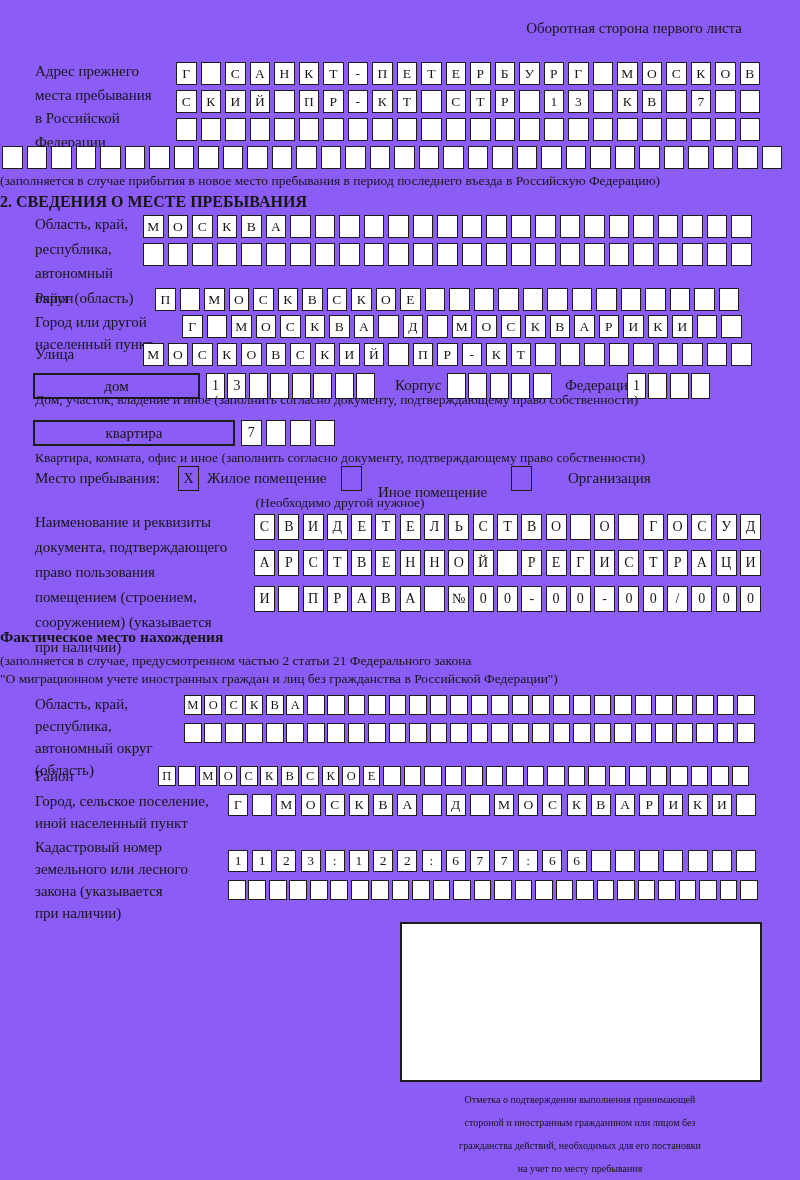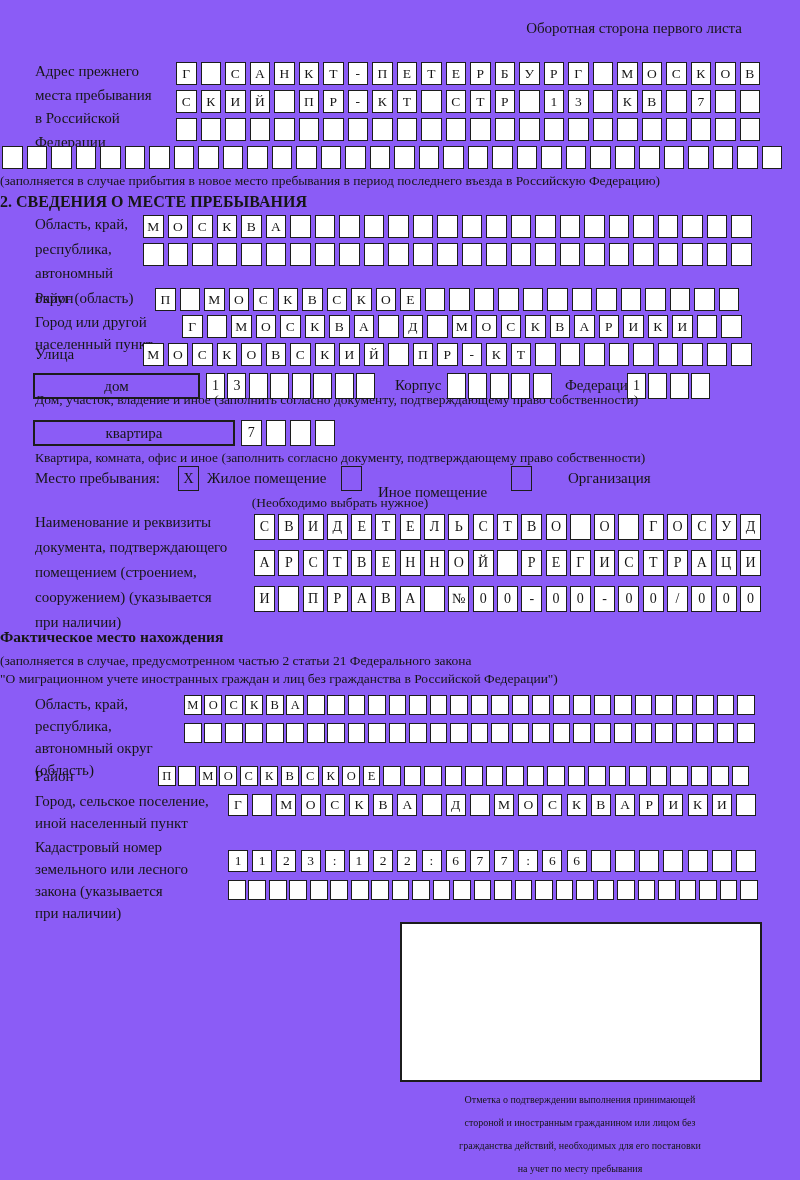--- a/index.html
+++ b/index.html
@@ -358,25 +358,26 @@
   </div>
   <div class="inl" style="left:207px;top:470px;">Жилое помещение</div>
   <div class="chk" style="left:341px;top:466px;">
     <span></span>
   </div>
   <div class="inl" style="left:378px;top:450px;margin-top:34px;">Иное помещение</div>
   <div class="chk" style="left:511px;top:466px;">
     <span></span>
   </div>
   <div class="inl" style="left:556px;top:470px;margin-left:12px;">Организация</div>
-  <div class="abs note" style="left:180px;top:495px;width:320px;text-align:center;">(Необходимо выбрать нужное)</div>
+  <div class="abs note" style="left:180px;top:495px;width:320px;text-align:center;">(Необходимо другой нужное)</div>
 
   <div class="lbl lh25" style="left:35px;top:510px;">
     <div class="line">Наименование и реквизиты</div>
     <div class="line">документа, подтверждающего</div>
+    <div class="line">право пользования</div>
     <div class="line">помещением (строением,</div>
     <div class="line">сооружением) (указывается</div>
     <div class="line">при наличии)</div>
   </div>
   <div class="cells g-doc" style="left:254px;top:514px;">
       <span class="cell">С</span>
       <span class="cell">В</span>
       <span class="cell">И</span>
       <span class="cell">Д</span>
       <span class="cell">Е</span>

